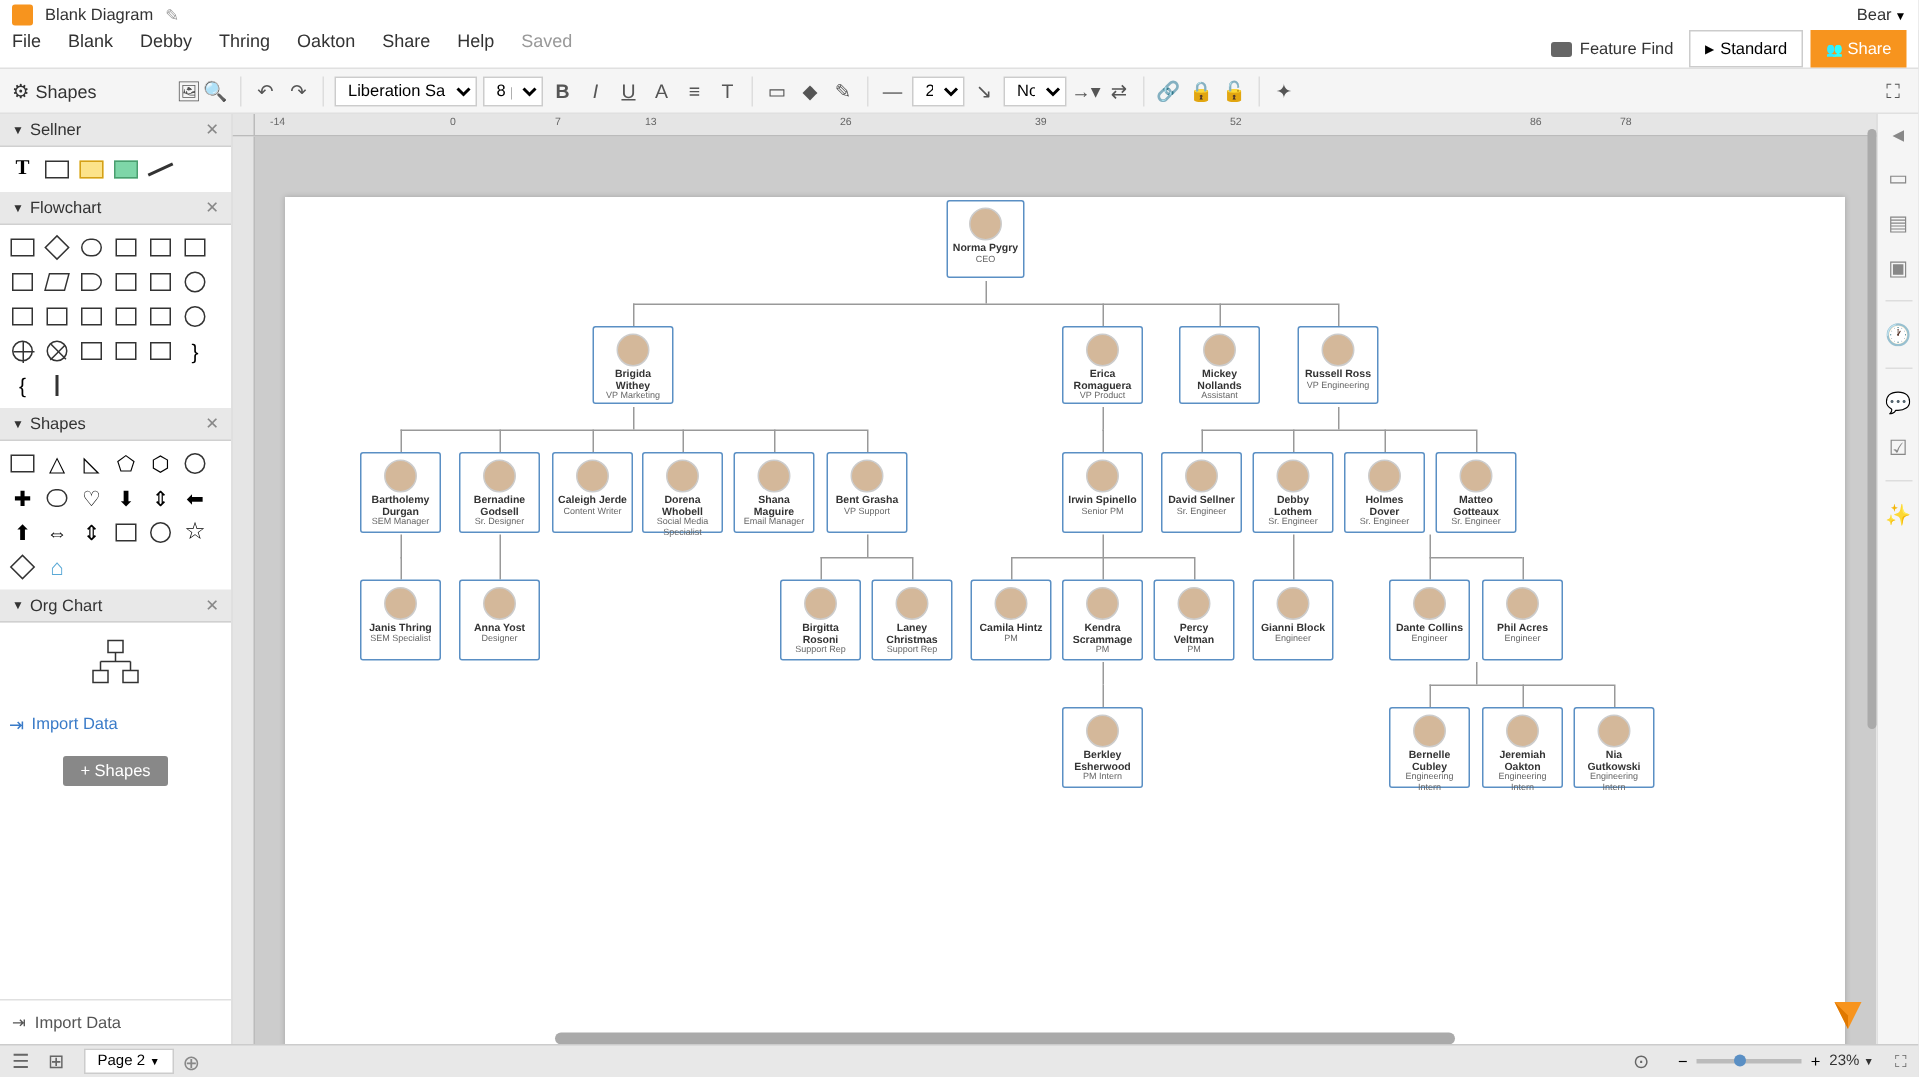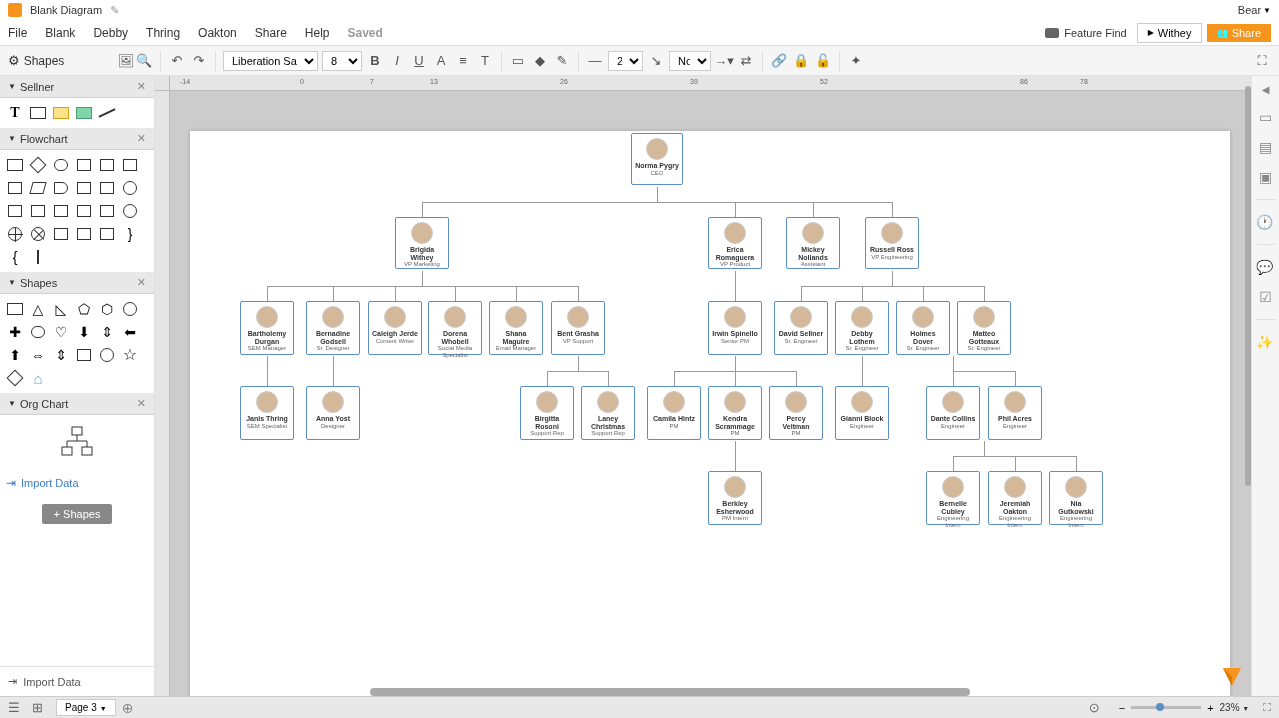--- a/index.html
+++ b/index.html
@@ -8,23 +8,23 @@
 
 .topbar { height: 20px; background: #fff; display: flex; align-items: center; padding: 0 8px; }
 .topbar .logo { width: 14px; height: 14px; background: #f7941e; border-radius: 2px; margin-right: 8px; }
 .topbar .title { font-size: 11px; color: #333; }
 .topbar .edit-icon { margin-left: 8px; color: #999; font-size: 11px; }
 .topbar .spacer { flex: 1; }
 .topbar .user { font-size: 11px; color: #333; }
 .topbar .user-caret { font-size: 8px; margin-left: 2px; }
 
 
-.menubar { height: 26px; display: flex; align-items: center; padding: 0 8px; border-bottom: 1px solid #e0e0e0; }
+.menubar { height: 26px; display: flex; padding: 0 8px; border-bottom: 1px solid #e0e0e0; }
 .menubar .menu-item { font-size: 12px; color: #333; margin-right: 18px; cursor: pointer; }
-.menubar .menu-item.saved { color: #999; font-weight: bold; }
+.menubar .menu-item.saved { color: #999; }
 .menubar .spacer { flex: 1; }
 .menubar .feature-find { font-size: 11px; color: #333; display: flex; align-items: center; margin-right: 10px; }
 .menubar .binoculars { width: 14px; height: 10px; background: #666; margin-right: 5px; border-radius: 2px; }
 .menubar .present-btn { background: #fff; border: 1px solid #ccc; padding: 3px 10px; font-size: 11px; cursor: pointer; display: flex; align-items: center; margin-right: 5px; }
 .menubar .present-btn::before { content: '▶'; font-size: 8px; margin-right: 4px; }
 .menubar .share-btn { background: #f7941e; color: #fff; border: none; padding: 3px 10px; font-size: 11px; cursor: pointer; display: flex; align-items: center; }
 .menubar .share-btn::before { content: '👥'; font-size: 9px; margin-right: 3px; filter: brightness(2); }
 
 
 .toolbar { height: 30px; background: #f5f5f5; border-bottom: 1px solid #e0e0e0; display: flex; align-items: center; padding: 0 8px; gap: 4px; }
@@ -133,21 +133,21 @@
   <span class="menu-item">Oakton</span>
   <span class="menu-item">Share</span>
   <span class="menu-item">Help</span>
   <span class="menu-item saved">Saved</span>
   <div class="spacer"></div>
   <div class="feature-find">
     <div class="binoculars"></div>
     <span>Feature Find</span>
   </div>
   <button class="present-btn">
-      <span>Withey</span>
+      <span>Standard</span>
     </button>
   <button class="share-btn">
       <span>Share</span>
     </button>
 </div>
 
 <div class="toolbar">
   <div class="shapes-title">
     <span class="gear">⚙</span>
     <span>Shapes</span>
@@ -664,21 +664,21 @@
     <span class="rp-icon">☑</span>
     <div class="rp-sep"></div>
     <span class="rp-icon">✨</span>
   </div>
 </div>
 
 <div class="bottombar">
   <span class="bb-icon">☰</span>
   <span class="bb-icon">⊞</span>
   <div class="page-tab">
-    <span>Page 3</span><span class="caret">▼</span>
+    <span>Page 2</span><span class="caret">▼</span>
   </div>
   <span class="add-page">⊕</span>
   <div class="spacer"></div>
   <div class="zoom-controls">
     <span class="bb-icon">⊙</span>
     <span style="cursor:pointer">−</span>
     <div class="zoom-slider">
         <div class="thumb"></div>
       </div>
     <span style="cursor:pointer">+</span>

